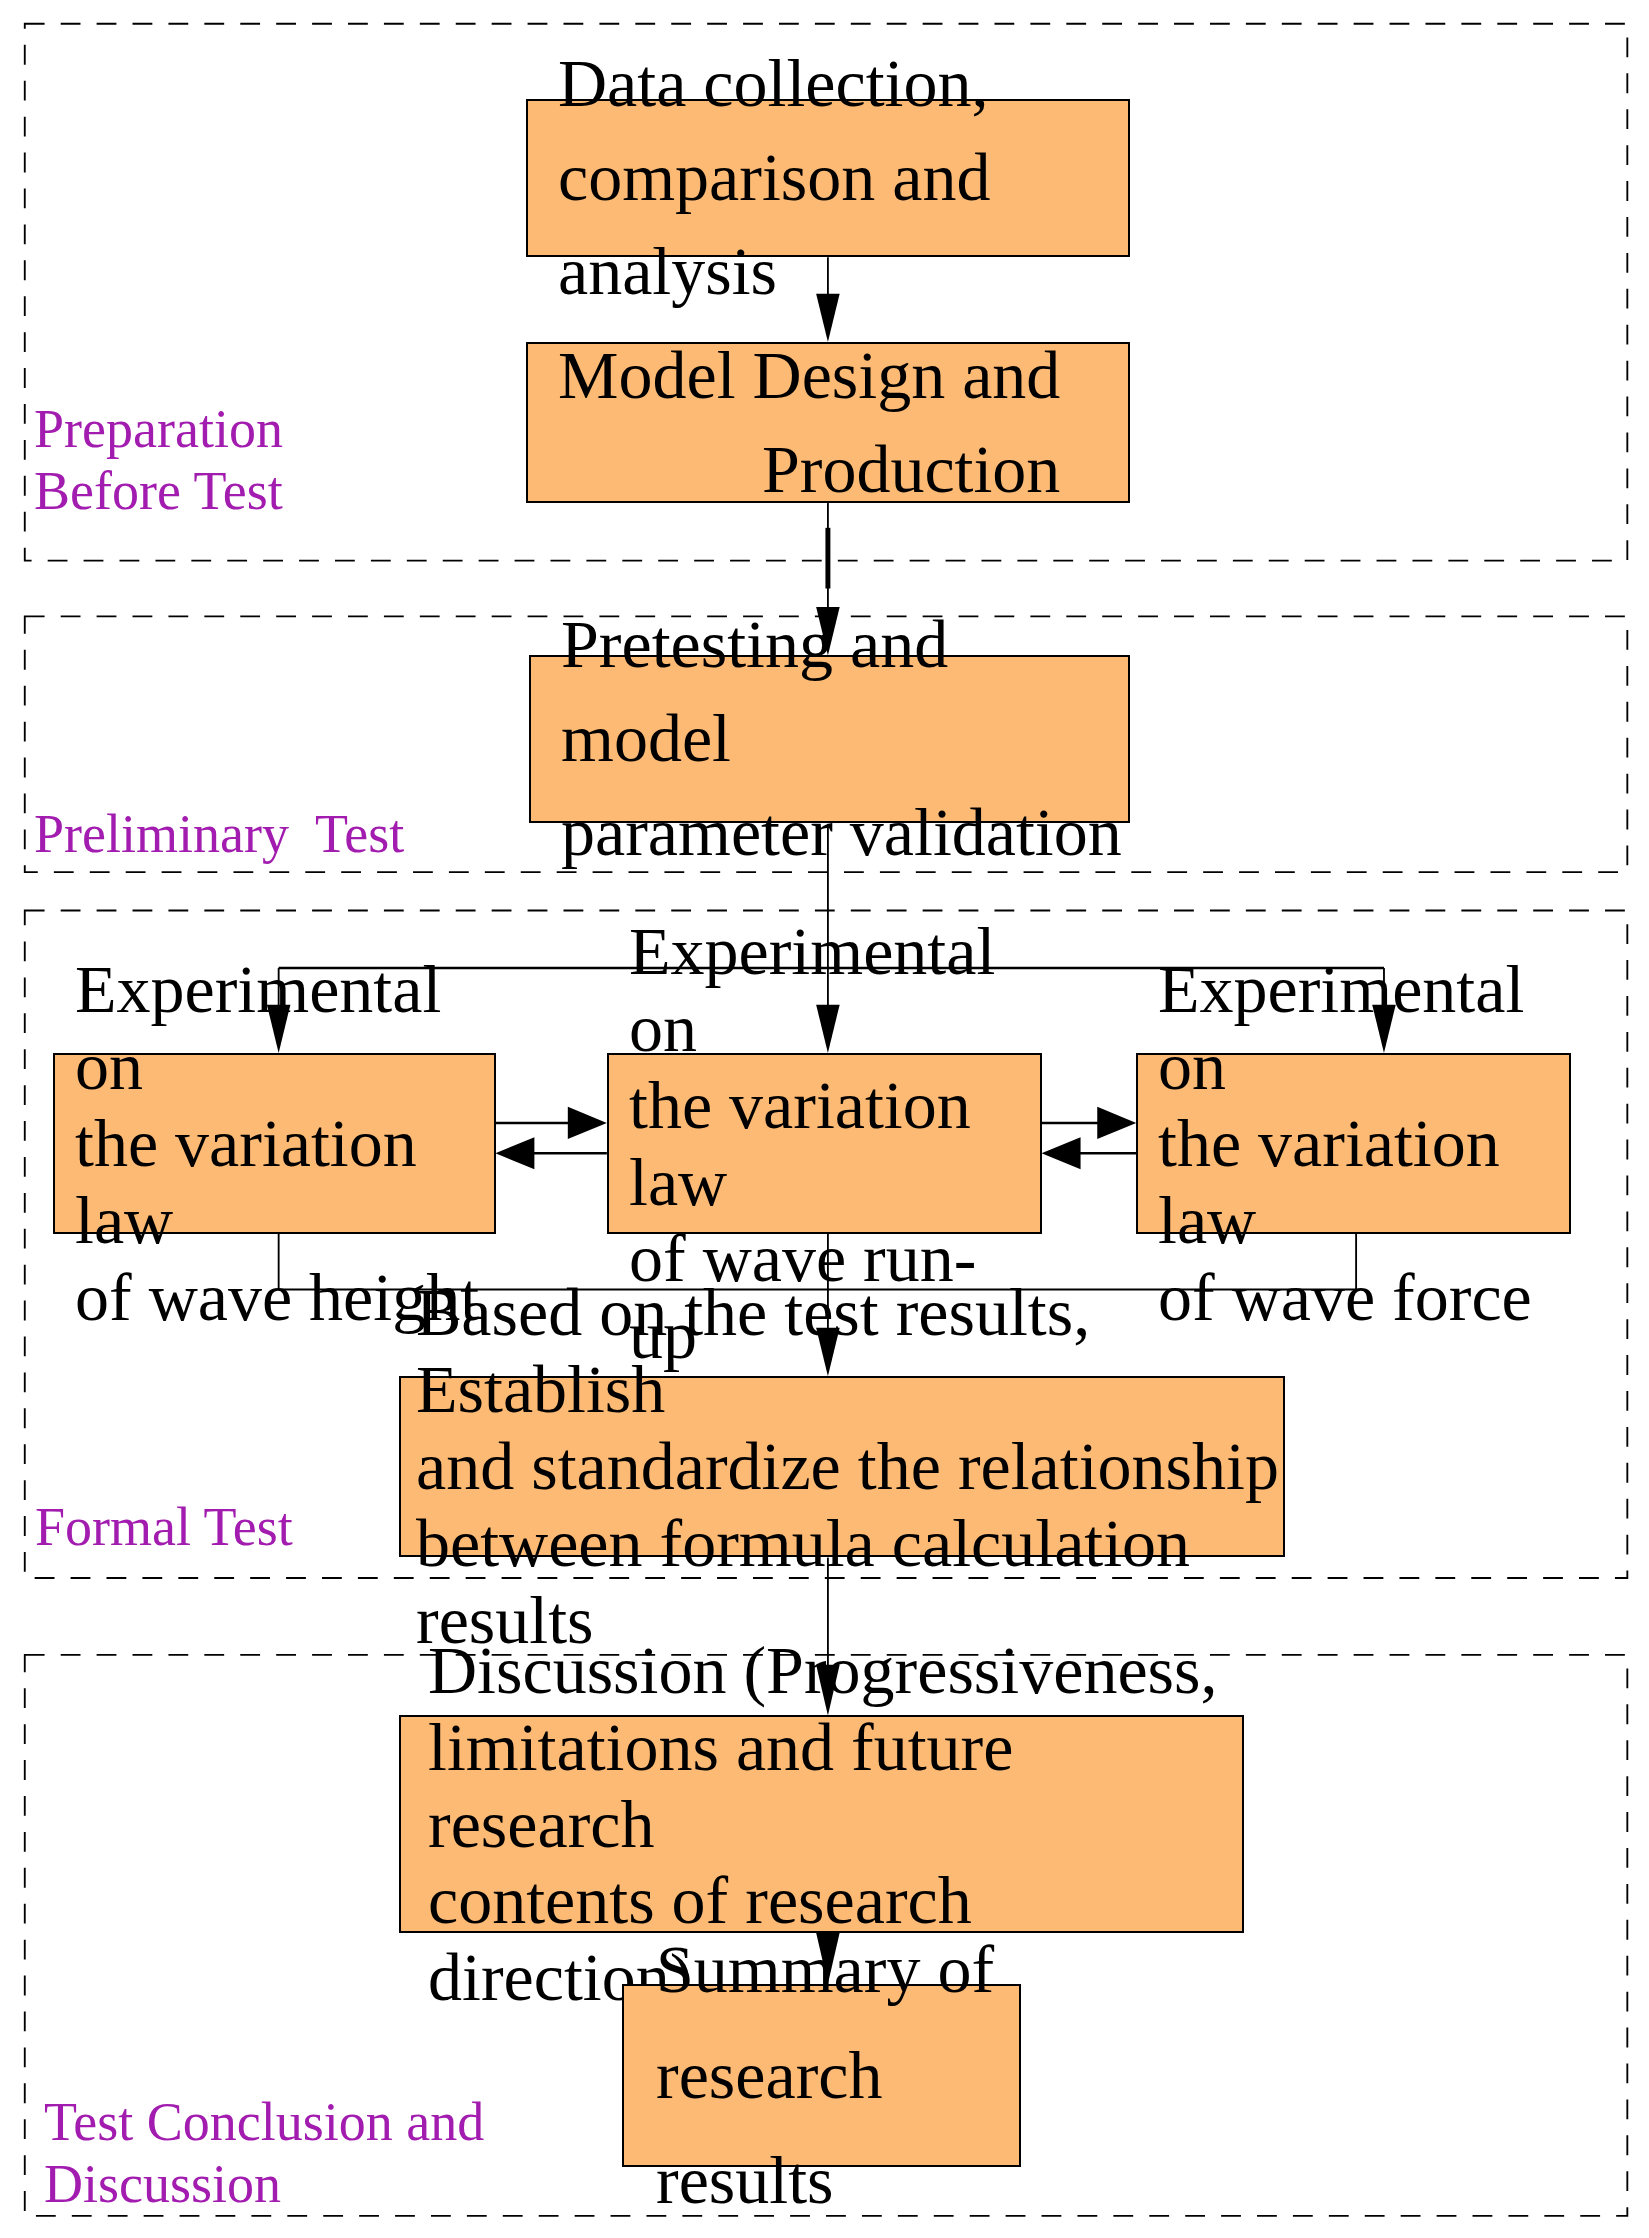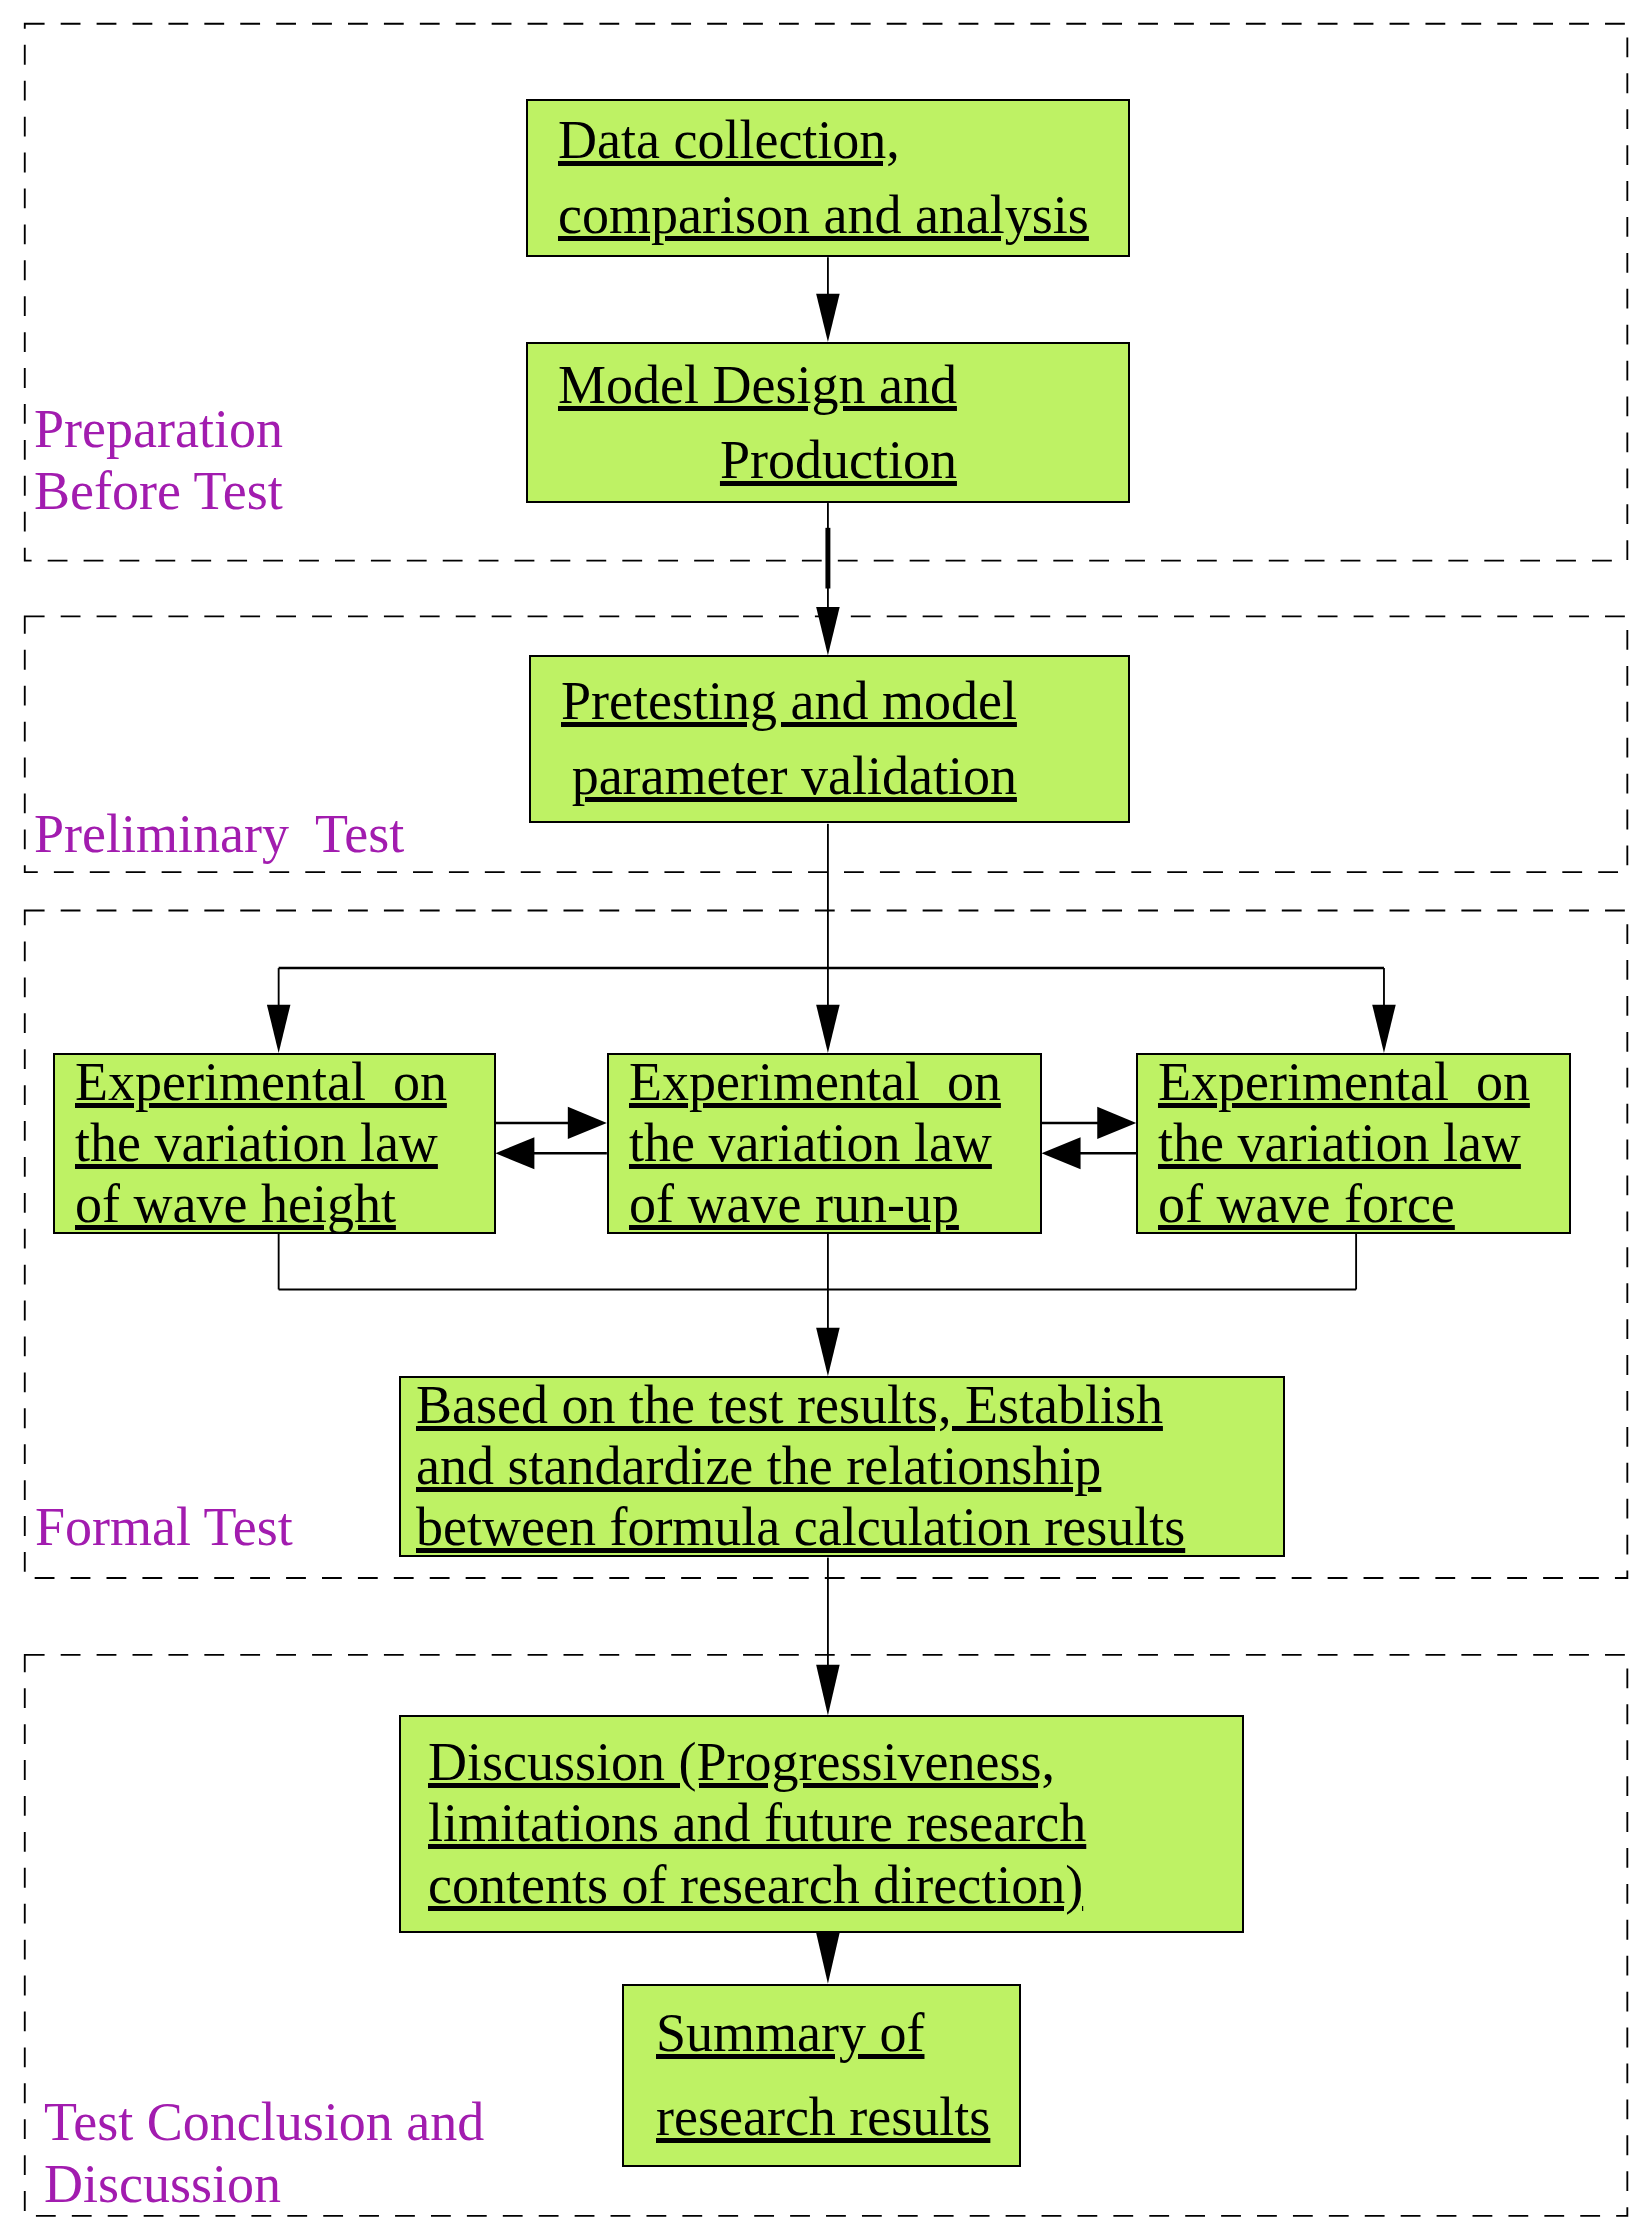--- a/index.html
+++ b/index.html
@@ -14,42 +14,41 @@
   }
   #wires {
     position: absolute;
     left: 0; top: 0;
     width: 1649px; height: 2239px;
   }
   .node {
     position: absolute;
     box-sizing: border-box;
     border: 2.5px solid #000000;
-    background: #bef264;
+    background: #fdba74;
     display: flex;
     align-items: center;
-    font-size: 54px;
+    font-size: 68px;
     white-space: pre-wrap;
     color: #000000;
-    text-decoration: underline;
   }
   .lh-wide  { line-height: 1.38; }
   .lh-tight { line-height: 1.13; }
   .lh-mid   { line-height: 1.55; }
   .region-label {
     position: absolute;
     font-size: 54px;
     line-height: 1.14;
     white-space: pre-wrap;
     color: #a21caf;
   }
   
   #node-data-collection { left: 526px;  top: 99px;  width: 604px;  height: 158px; padding-left: 30px; }
   #node-model-design    { left: 526px;  top: 342px;  width: 604px;  height: 161px; padding-left: 30px; text-align: right; }
-  #node-pretesting      { left: 529px;  top: 655px; width: 601px;  height: 168px; padding-left: 30px; text-align: right; }
+  #node-pretesting      { left: 529px;  top: 655px; width: 601px;  height: 168px; padding-left: 30px; }
   #node-wave-height     { left: 53px;   top: 1053px; width: 443px;  height: 181px; padding-left: 20px; }
   #node-wave-runup      { left: 607px;  top: 1053px; width: 435px;  height: 181px; padding-left: 20px; }
   #node-wave-force      { left: 1136px; top: 1053px; width: 435px;  height: 181px; padding-left: 20px; }
   #node-establish       { left: 399px;  top: 1376px; width: 886px; height: 181px; padding-left: 15px; }
   #node-discussion      { left: 399px;  top: 1715px; width: 845px; height: 218px; padding-left: 27px; }
   #node-summary         { left: 622px; top: 1984px; width: 399px;  height: 183px; padding-left: 32px; }
   #label-preparation { left: 34px; top: 399px;  }
   #label-preliminary { left: 34px; top: 804px; }
   #label-formal      { left: 35px; top: 1497px; }
   #label-conclusion  { left: 44px; top: 2092px; }

